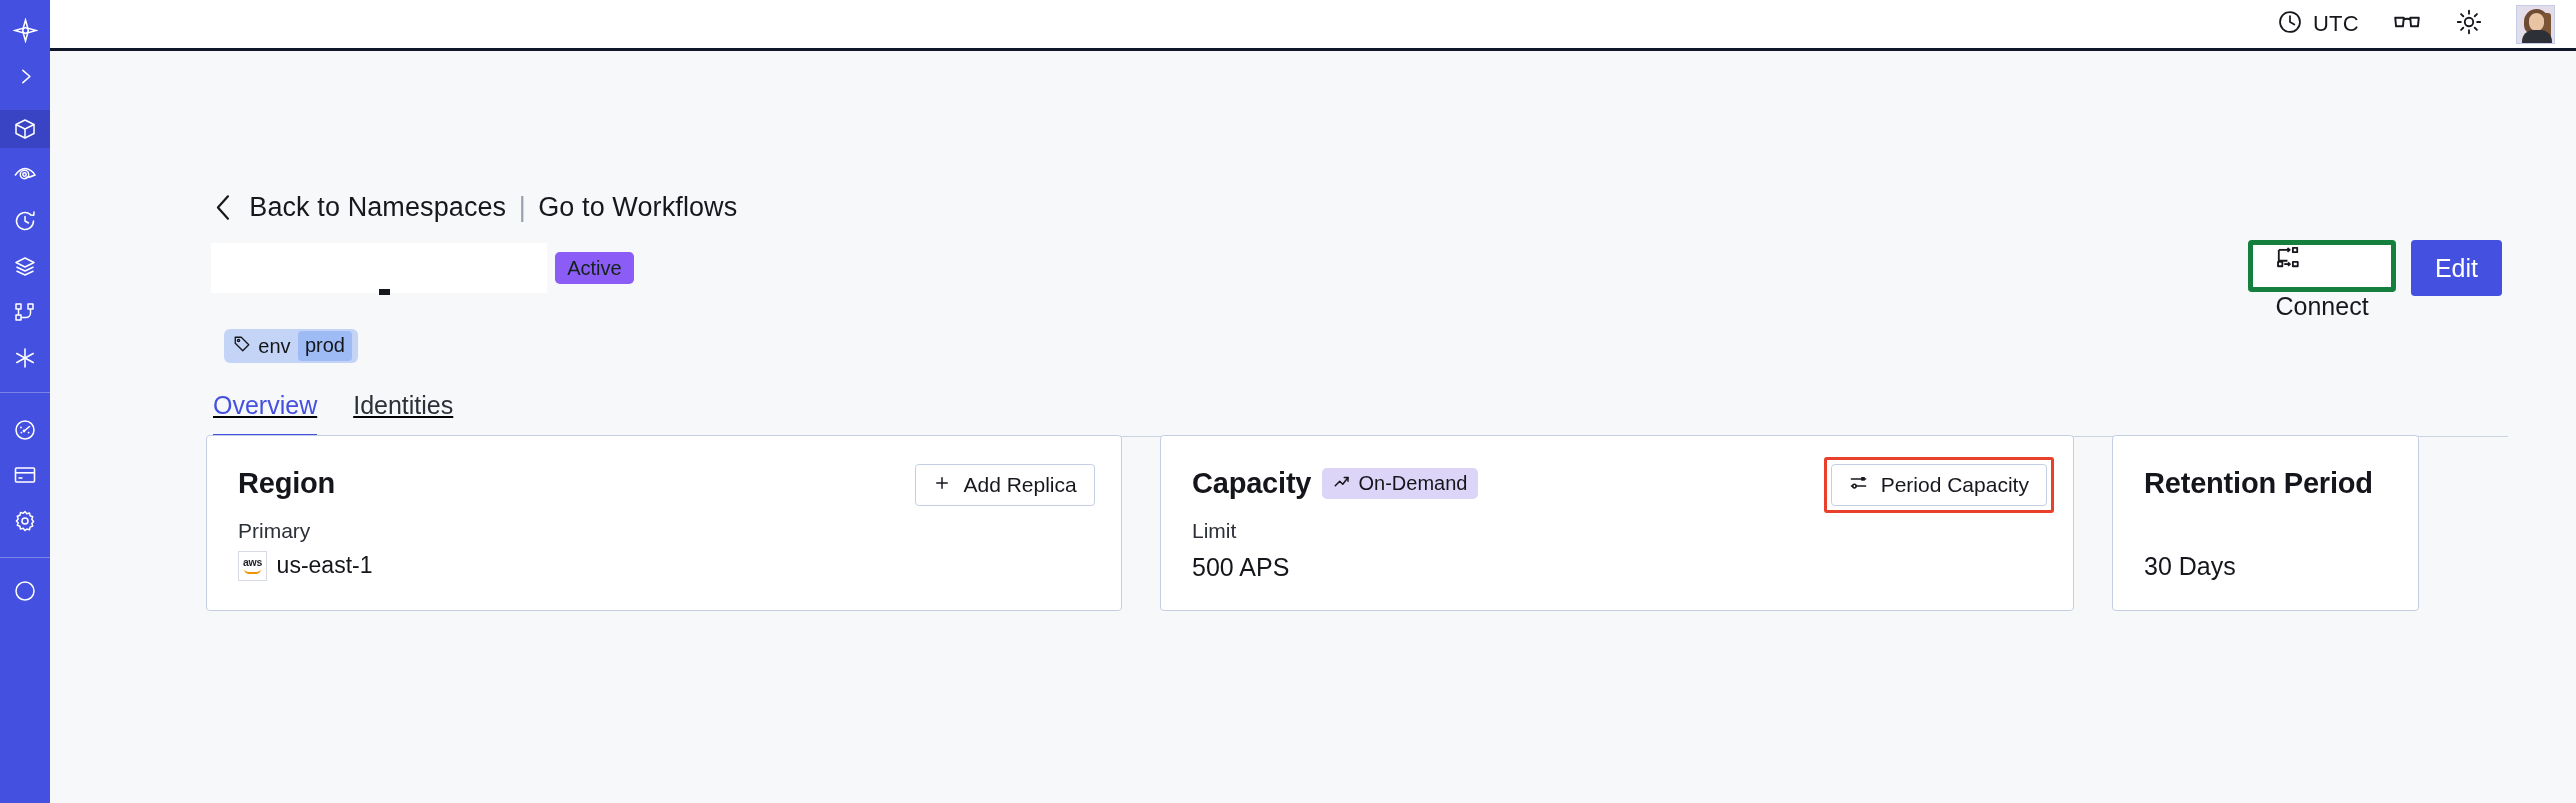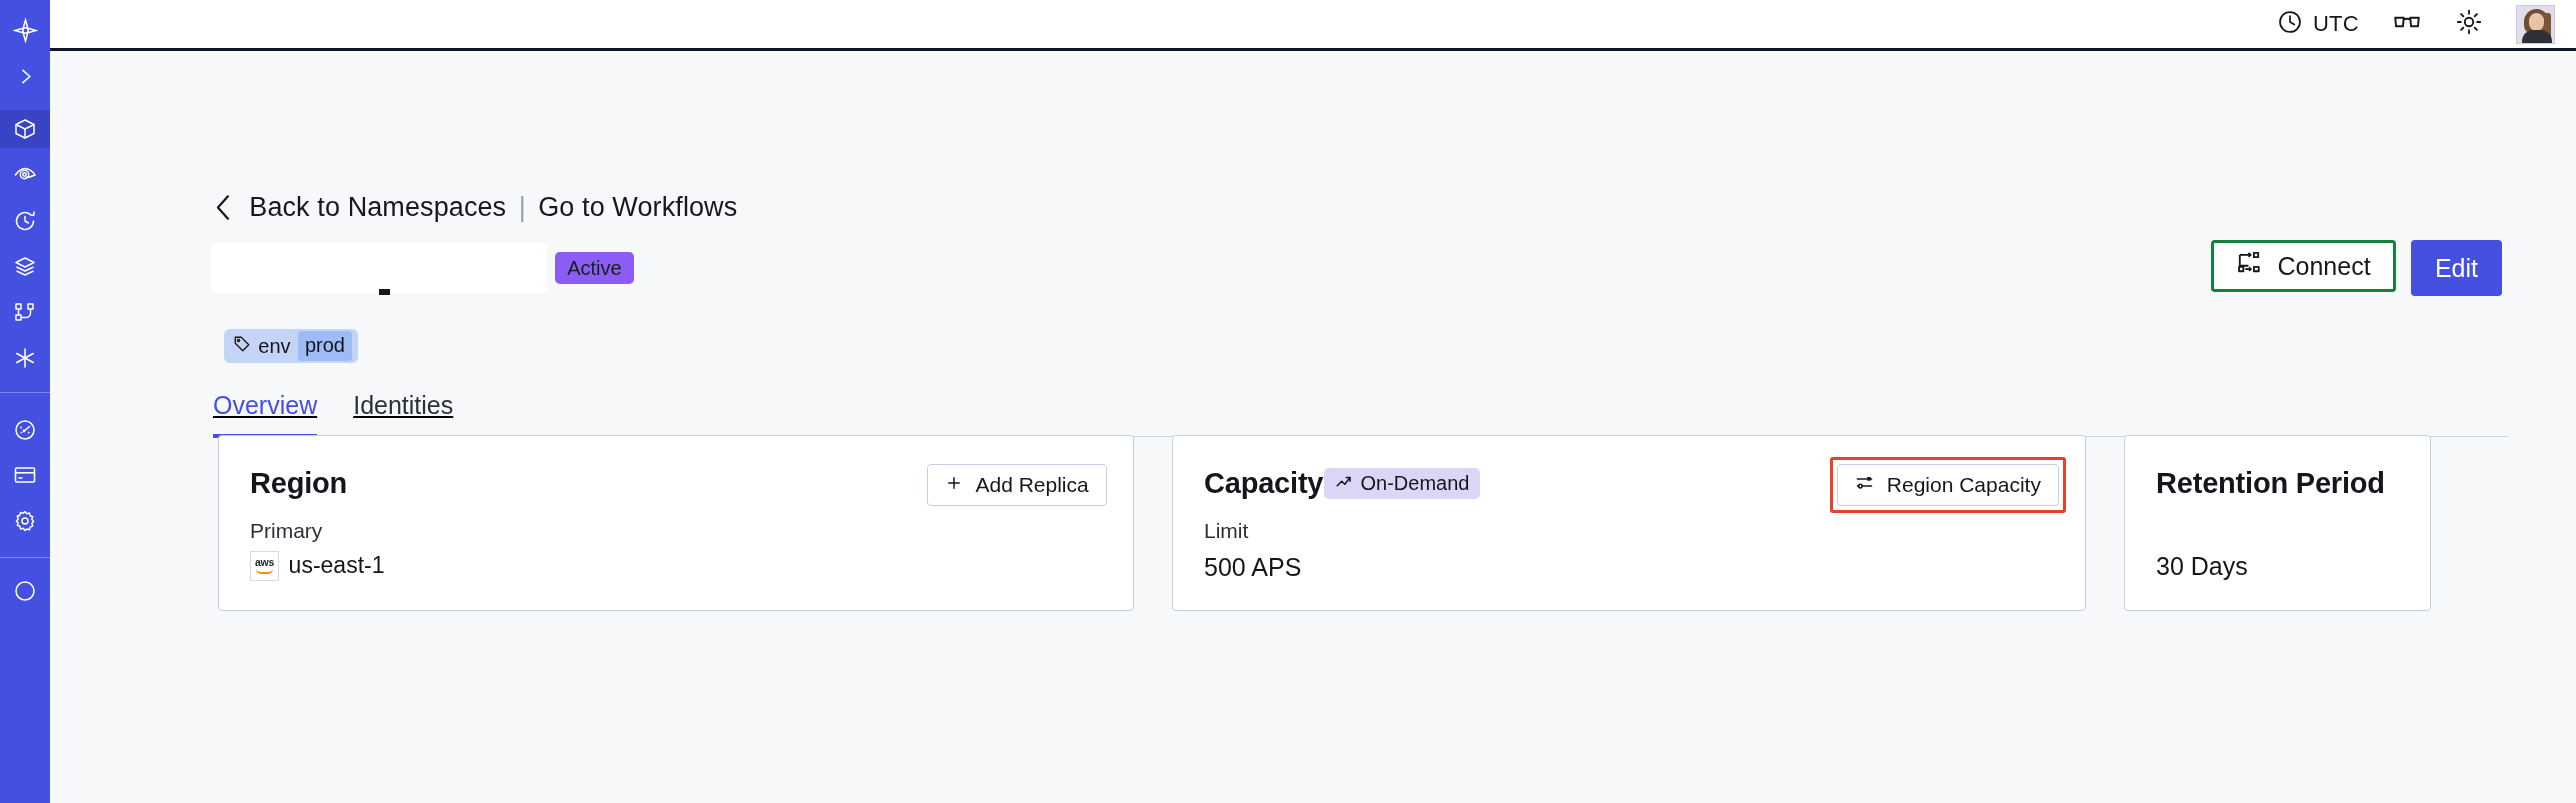--- a/index.html
+++ b/index.html
@@ -134,26 +134,27 @@
     background: #9EBBF5; border-radius: 3.8px;
     padding: 2.9px 6.7px 3.8px;
   }
 
   
   #action-buttons {
     position: absolute; right: 74px; top: 189px;
     display: flex; align-items: stretch; gap: 15.3px;
   }
   #connect-button {
-    display: flex; align-items: center; gap: 15.3px;
-    background: #FFFFFF; border: 3px solid #15803d;
+    display: flex; align-items: flex-start; gap: 15.3px;
+    background: #FFFFFF; border: 5px solid #15803d;
     border-radius: 3.8px;
     height: 52px; padding: 0 22px;
     font-size: 25px; color: #16181D;
     cursor: pointer;
+    flex-direction: column;
   }
   #edit-button {
     background: #4450E0; color: #FFFFFF; border: none;
     border-radius: 3.8px;
     height: 56px; padding: 8px 24px;
     font-size: 25px; cursor: pointer;
     font-family: "Liberation Sans", sans-serif;
   }
 
   
@@ -170,39 +171,39 @@
   }
   .tab.active { color: #4450E0; }
   .tab.active::after {
     content: ""; position: absolute;
     left: 0; right: 0; bottom: -1.9px; height: 3.8px;
     background: #4450E0;
   }
 
   
   #cards {
-    position: absolute; left: 168px; top: 384px;
+    position: absolute; left: 156px; top: 384px;
     display: flex; gap: 38px; align-items: flex-start;
   }
   .card {
     background: #FFFFFF;
     border: 1px solid #C3CEE3;
     border-radius: 3.8px;
     height: 176px;
     position: relative;
     padding: 31px 27px 0 31px;
   }
   #card-region   { width: 916px; }
   #card-capacity { width: 914px; }
   #card-retention{ width: 307px; }
   .card-title {
     font-size: 29px; color: #14161B; font-weight: bold;
     letter-spacing: -0.2px;
   }
-  .card-title-row { display: flex; align-items: center; gap: 1px; }
+  .card-title-row { display: flex; align-items: center; gap: 11px; }
   .card-sublabel {
     font-size: 21px; color: #2C3038; margin-top: 19px;
   }
   .card-value {
     font-size: 23px; color: #14161B; margin-top: 7.7px;
     display: flex; align-items: center; gap: 9.6px;
   }
   .card-value-lg {
     font-size: 25px; color: #14161B; margin-top: 9.6px;
   }
@@ -530,21 +531,21 @@
           <span>
             <svg width="19" height="19" viewBox="0 0 24 24" fill="none" stroke="#16181D" stroke-width="1.9" stroke-linecap="round">
               <path d="M3 7.5h13"></path>
                 <path d="M19 7.5h2"></path>
               <rect x="15.4" y="5.1" width="4.6" height="4.6" fill="#16181D" stroke="none"></rect>
               <path d="M3 16.5h2"></path>
                 <path d="M8.6 16.5h12.4"></path>
               <circle cx="6.8" cy="16.5" r="2.3"></circle>
             </svg>
           </span>
-          <span>Region Capacity</span>
+          <span>Period Capacity</span>
         </button>
       </div>
 
       <div class="card-sublabel">Limit</div>
       <div class="card-value-lg">500 APS</div>
     </div>
 
     <div class="card" id="card-retention">
       <div class="card-title">Retention Period</div>
       <div id="retention-value">30  Days</div>

